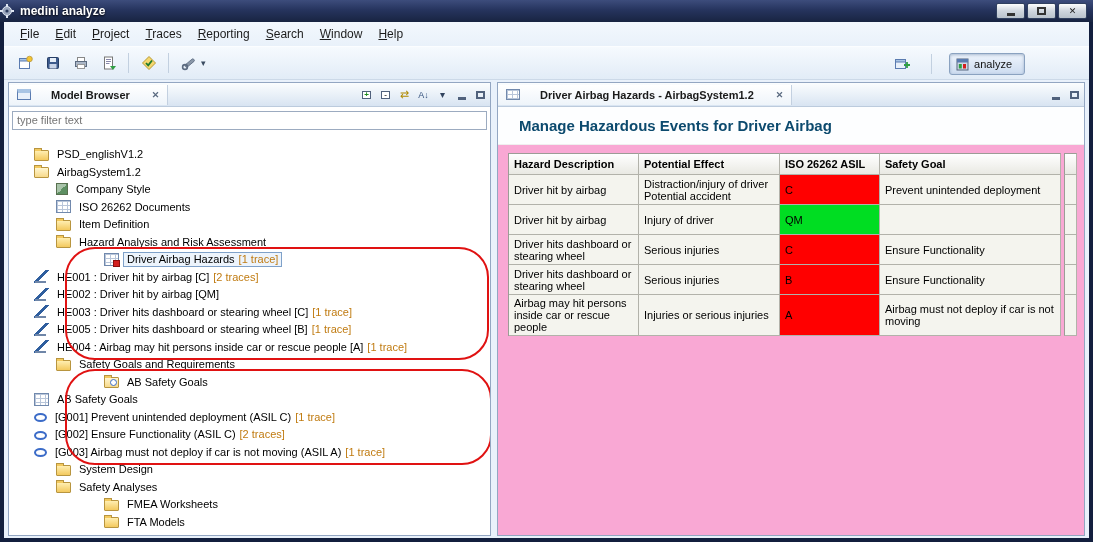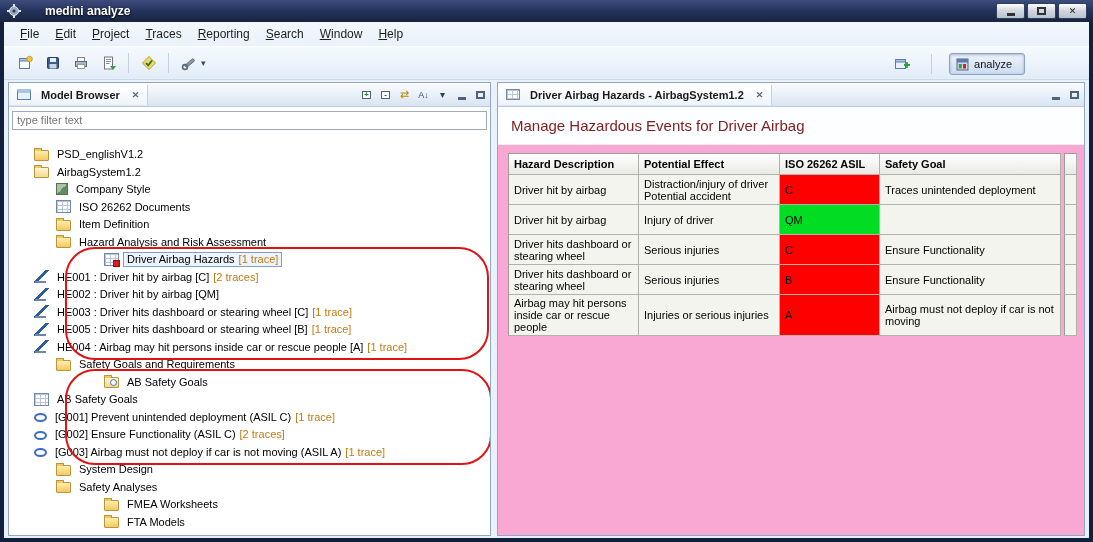--- a/index.html
+++ b/index.html
@@ -4,21 +4,21 @@
 <style>
   * { box-sizing: border-box; margin: 0; padding: 0; }
   html,body { background:#555; }
   body { font-family: "Liberation Sans", sans-serif; }
 
   .window { position:relative; width:1093px; height:542px; background:#131f3e; overflow:hidden; }
 
   
   .titlebar { position:absolute; left:0; top:0; right:0; height:22px;
     background:linear-gradient(180deg,#3d4d7c 0%,#26345e 45%,#182441 100%);
-    display:flex; align-items:center; padding-left:7px; gap:24px; color:#fff; font-size:12px; }
+    display:flex; align-items:center; gap:6px; color:#fff; font-size:12px; }
   .titlebar .app-title { font-weight:bold; text-shadow:0 1px 2px #000; }
   .win-btns { position:absolute; right:6px; top:3px; display:flex; gap:2px; }
   .win-btn { width:29px; height:16px; border:1px solid #30405f; border-radius:2px;
     background:linear-gradient(#fdfdfd,#cfd6de 50%,#b9c2cc); display:flex; align-items:center; justify-content:center;
     font-size:9px; color:#222; }
   .glyph-min { width:8px; height:3px; background:#333; margin-top:6px; }
   .glyph-max { width:9px; height:8px; border:2px solid #333; }
 
   
   .chrome { position:absolute; left:4px; top:22px; right:4px; bottom:4px; background:#e9f1fb;
@@ -42,21 +42,21 @@
 
   
   .main { flex:1; position:relative; }
   .panel { position:absolute; top:2px; bottom:2px; border:1px solid #93a6c2; background:#fff;
     display:flex; flex-direction:column; }
   .left-panel  { left:4px; width:483px; }
   .right-panel { left:493px; right:4px; }
 
   .view-header { height:24px; flex:none; display:flex; align-items:center;
     background:linear-gradient(#fbfdfe,#d8e4f2); border-bottom:1px solid #bccbdd; }
-  .view-tab { height:20px; display:flex; align-items:center; gap:10px; padding:0 8px;
+  .view-tab { height:20px; display:flex; align-items:center; gap:20px; padding:0 8px;
     background:linear-gradient(#ffffff,#eef4fa); border-right:1px solid #c3d0e0;
     font-weight:bold; font-size:11px; color:#1a1a1a; white-space:nowrap; }
   .tab-close { font-size:9px; color:#5a6a80; margin-left:2px; }
   .vh-spacer { flex:1; }
   .vh-btn { width:19px; height:19px; display:flex; align-items:center; justify-content:center;
     font-size:10px; color:#31435e; }
   .box-glyph { width:9px; height:8px; border:1px solid #50617c; display:flex; align-items:center; justify-content:center;
     font-size:8px; line-height:6px; background:#fff; }
   .plus-g { color:#1f8f1f; font-weight:bold; }
   .minus-g { color:#444; font-weight:bold; }
@@ -97,22 +97,22 @@
   .ti-hazard-event { background:linear-gradient(135deg, transparent 42%, #2f5e9e 42%, #2f5e9e 56%, transparent 56%); }
   .ti-hazard-event::after { content:""; position:absolute; left:1px; bottom:0; width:11px; height:2px; background:#6f86a8; }
   .ti-goal { width:13px; height:9px; border:2px solid #3c6cc8; border-radius:50%; background:#fff; margin-top:2px; }
   .ti-style { width:12px; height:12px; background:linear-gradient(135deg,#a8c3a9 50%,#5d8f62 50%); border:1px solid #58704f; }
 
   .annotation-oval { position:absolute; border:2px solid #e01212; border-radius:30px; pointer-events:none; }
   .oval-hazards { left:56px; top:114px; width:424px; height:113px; }
   .oval-goals   { left:56px; top:236px; width:427px; height:96px; }
 
   
-  .editor-heading { height:38px; flex:none; display:flex; align-items:center; padding-left:13px;
-    font-size:15px; color:#7f1d1d; background:#fdfeff; border-bottom:1px solid #efefef; }
+  .editor-heading { height:38px; flex:none; display:flex; align-items:center; padding-left:21px;
+    font-size:15px; color:#0c4a6e; background:#fdfeff; border-bottom:1px solid #efefef;font-weight:bold; }
   .editor-body { flex:1; background:#f9a8d4; padding:8px 0 0 10px; overflow:hidden; }
 
   .htable { display:inline-block; border-left:1px solid #9c9c96; }
   .trow { display:flex; }
   .tcell { border-right:1px solid #b2b2aa; border-bottom:1px solid #b2b2aa; padding:2px 5px;
     display:flex; align-items:center; background:#f4f4ee; font-size:11px; color:#000; }
   .hrow .tcell { border-top:1px solid #9c9c96; background:linear-gradient(#ffffff,#e9e9e3);
     font-weight:bold; height:22px; }
   .drow .tcell { min-height:30px; }
   .c-hazard { width:130px; }
@@ -506,21 +506,21 @@
               <div class="tcell c-goal">Safety Goal</div>
               <div class="tcell c-stub"></div>
             </div>
             <div>
 
                 <div class="trow drow">
                   <div class="tcell c-hazard">Driver hit by airbag</div>
                   <div class="tcell c-effect">Distraction/injury of driver
 Potential accident</div>
                   <div class="tcell c-asil" style="background: rgb(255, 0, 0);">C</div>
-                  <div class="tcell c-goal">Traces unintended deployment</div>
+                  <div class="tcell c-goal">Prevent unintended deployment</div>
                   <div class="tcell c-stub"></div>
                 </div>
 
                 <div class="trow drow">
                   <div class="tcell c-hazard">Driver hit by airbag</div>
                   <div class="tcell c-effect">Injury of driver</div>
                   <div class="tcell c-asil" style="background: rgb(0, 221, 34);">QM</div>
                   <div class="tcell c-goal"></div>
                   <div class="tcell c-stub"></div>
                 </div>

